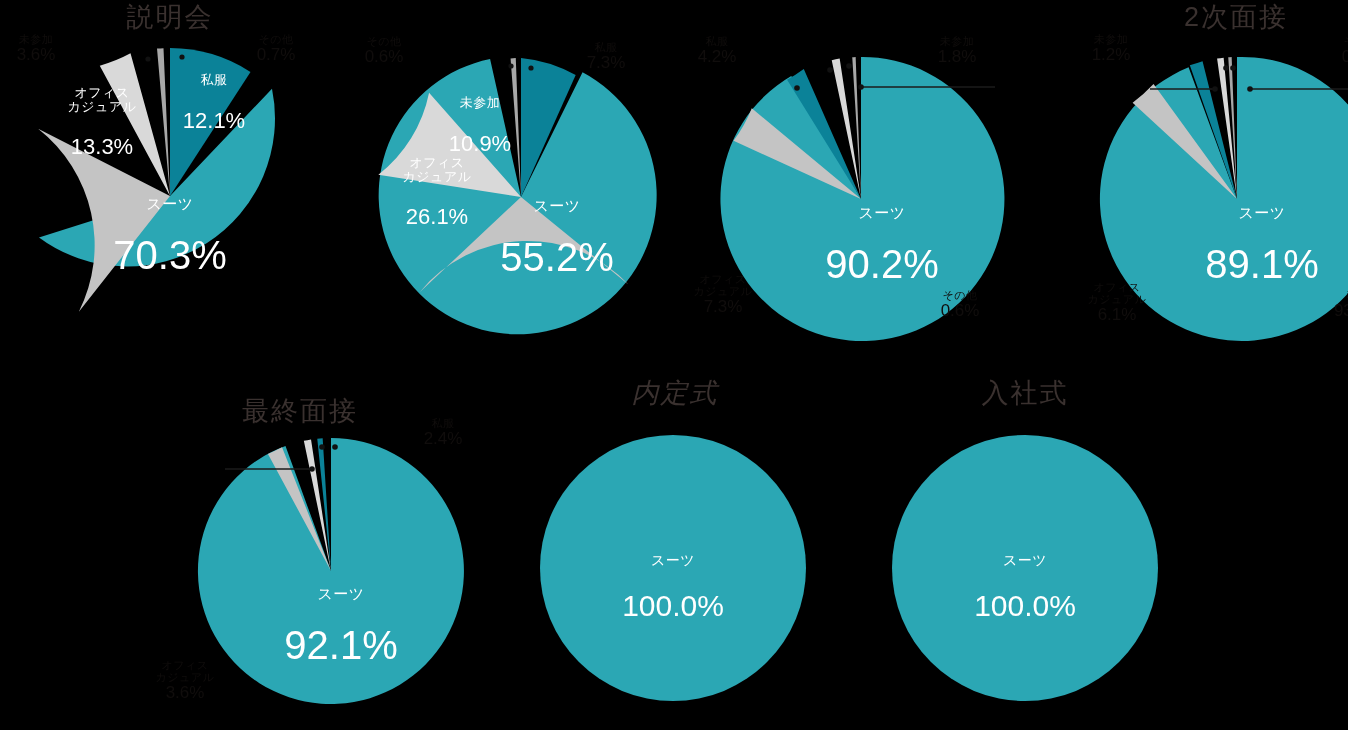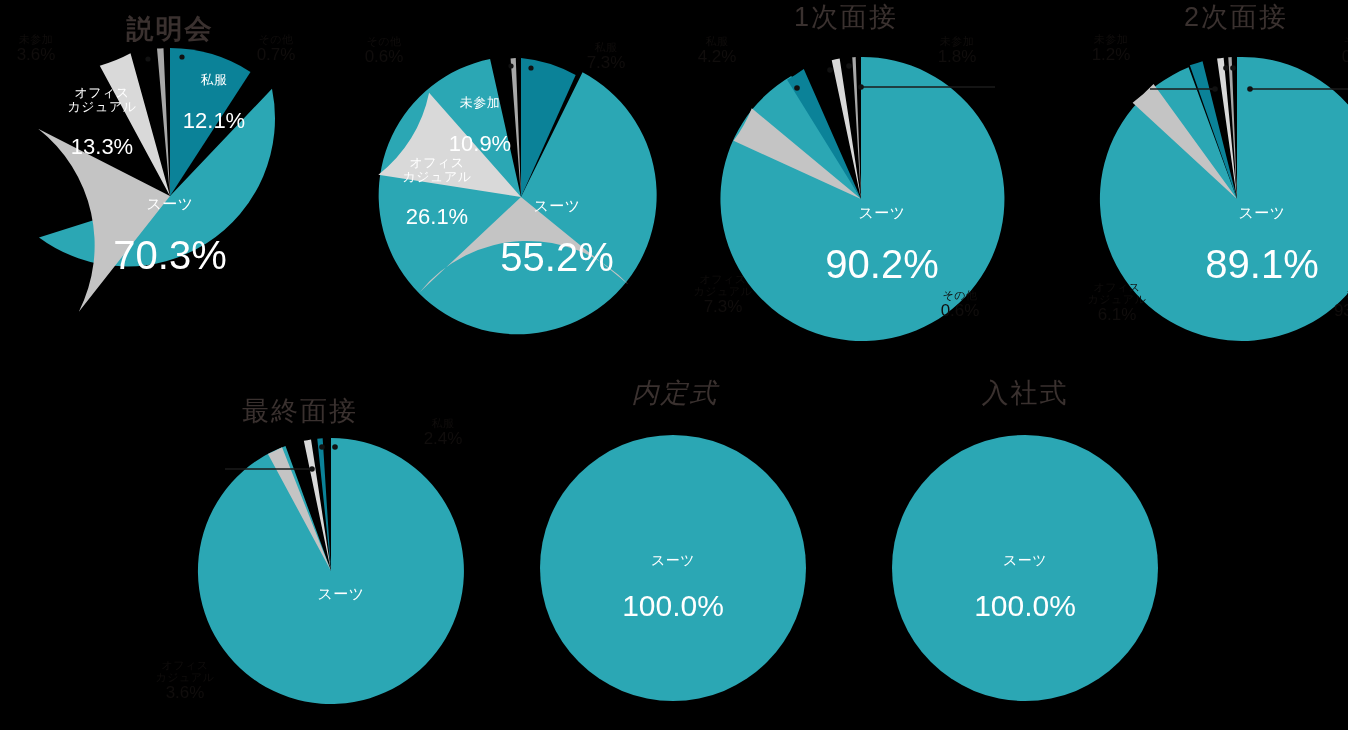--- a/index.html
+++ b/index.html
@@ -36,21 +36,21 @@
   .out-label .val{display:block;font-size:20px;}
   .out-label.tiny .cat{font-size:11px;}
   .out-label.tiny .val{font-size:17px;}
 </style>
 </head>
 <body>
 
 <div id="stage">
 
   <div class="chart" style="left:0px;top:0px;width:340px;height:350px;">
-    <div class="chart-title" style="top:16px;font-weight:bold;">説明会</div>
+    <div class="chart-title" style="top:4px;">説明会</div>
     <div class="pie-wrap" style="left:22px;top:48px;width:296px;height:296px;">
       <svg class="pie-svg" width="296" height="296" viewBox="0 0 296 296">
 
         <path d="M148 148 L148 0 A148 148 0 0 1 81.6 268.3 Z" fill="#2ba7b4" transform="rotate(43.56 148 148)"></path>
         <path d="M148 148 L148 0 A148 148 0 0 1 228.5 23.9 Z" fill="#0b8298" transform="rotate(0 148 148)"></path>
         <path d="M148 148 L148 0 A148 148 0 0 1 3.6 119.3 Z" fill="#c4c4c4" transform="rotate(-63.0 148 148)"></path>
         <path d="M148 148 L148 0 A148 148 0 0 1 115.1 3.7 Z" fill="#d9d9d9" transform="rotate(-15.48 148 148)"></path>
         <path d="M148 148 L148 0 A148 148 0 0 1 141.5 0.14 Z" fill="#a8a8a8" transform="rotate(-2.52 148 148)"></path>
         <line x1="160" y1="8" x2="160" y2="8" stroke="#111" stroke-width="1"></line>
         <circle cx="160" cy="9" r="2.6" fill="#111"></circle>
@@ -109,21 +109,20 @@
       <span class="cat">その他</span>
       <span class="val">0.6%</span>
     </div>
     <div class="out-label tiny" style="left:222px;top:42px;width:88px;">
       <span class="cat">私服</span>
       <span class="val">7.3%</span>
     </div>
   </div>
 
   <div class="chart" style="left:676px;top:0px;width:340px;height:350px;">
-    <div class="chart-title" style="top:4px;">1次面接</div>
     <div class="pie-wrap" style="left:43px;top:57px;width:284px;height:284px;">
       <svg class="pie-svg" width="284" height="284" viewBox="0 0 284 284">
         <path d="M142 142 L142 0 A142 142 0 1 1 72.3 19.1 Z" fill="#2ba7b4" transform="rotate(0 142 142)"></path>
         <path d="M142 142 L142 0 A142 142 0 0 1 105.3 6.8 Z" fill="#c4c4c4" transform="rotate(-50.28 142 142)"></path>
         <path d="M142 142 L142 0 A142 142 0 0 1 122.4 3.0 Z" fill="#0b8298" transform="rotate(-23.76 142 142)"></path>
         <path d="M142 142 L142 0 A142 142 0 0 1 133.9 0.4 Z" fill="#d9d9d9" transform="rotate(-8.64 142 142)"></path>
         <path d="M142 142 L142 0 A142 142 0 0 1 138.6 0.1 Z" fill="#a8a8a8" transform="rotate(-2.16 142 142)"></path>
         <line x1="142" y1="30" x2="276" y2="30" stroke="#1b1b1b" stroke-width="1.4"></line>
         <circle cx="142" cy="30" r="2.8" fill="#111"></circle>
         <circle cx="130" cy="9" r="2.8" fill="#111"></circle>
@@ -202,20 +201,21 @@
         <path d="M133 133 L133 0 A133 133 0 0 1 117.5 0.9 Z" fill="#c4c4c4" transform="rotate(-21.6 133 133)"></path>
         <path d="M133 133 L133 0 A133 133 0 0 1 125.7 0.2 Z" fill="#d9d9d9" transform="rotate(-8.64 133 133)"></path>
         <path d="M133 133 L133 0 A133 133 0 0 1 127.6 0.1 Z" fill="#0b8298" transform="rotate(-3.6 133 133)"></path>
         <line x1="27" y1="31" x2="114" y2="31" stroke="#1b1b1b" stroke-width="1.4"></line>
         <circle cx="114" cy="31" r="2.8" fill="#111"></circle>
         <circle cx="124" cy="9" r="2.8" fill="#111"></circle>
         <circle cx="137" cy="9" r="2.8" fill="#111"></circle>
       </svg>
       <div class="inner-label big" style="left:68px;top:148px;width:150px;">
         <span class="cat">スーツ</span>
+        <span class="val">92.1%</span>
       </div>
     </div>
     <div class="out-label tiny" style="left:250px;top:48px;width:86px;">
       <span class="cat">私服</span>
       <span class="val">2.4%</span>
     </div>
     <div class="out-label tiny" style="left:-20px;top:290px;width:110px;">
       <span class="cat">オフィス</span>
       <span class="cat">カジュアル</span>
       <span class="val">3.6%</span>

